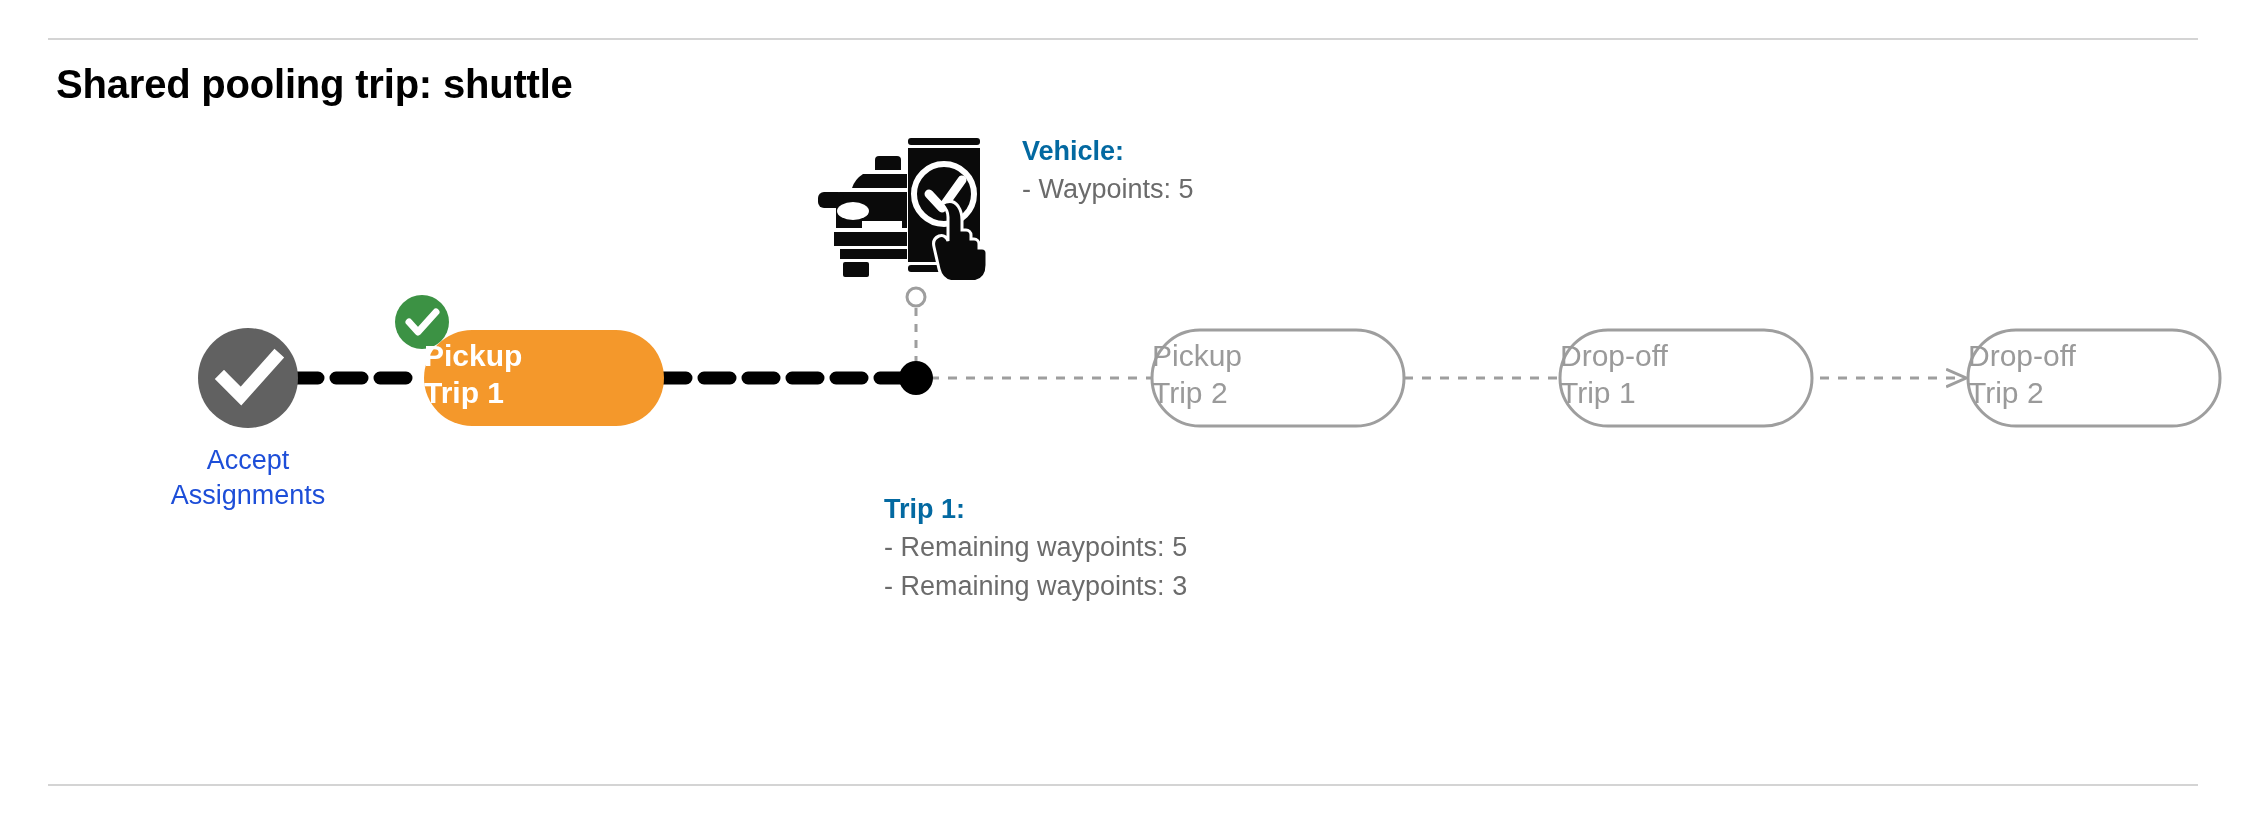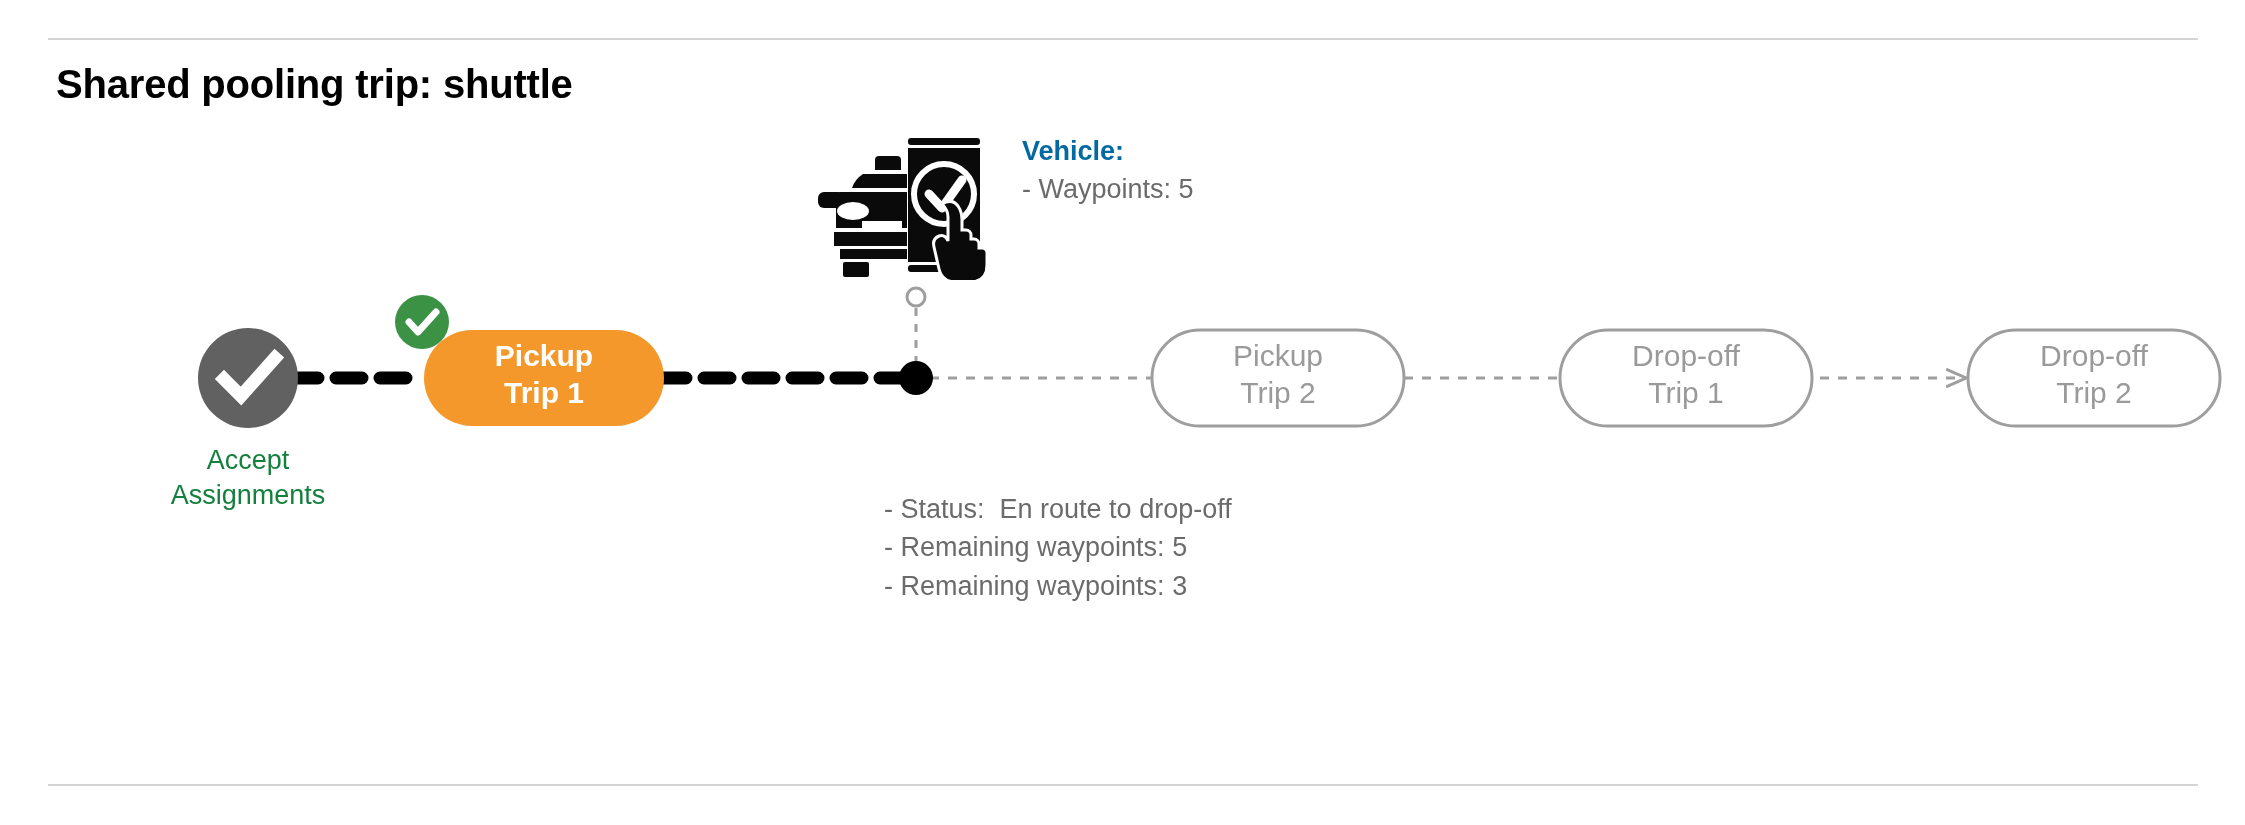--- a/index.html
+++ b/index.html
@@ -47,39 +47,38 @@
     position: absolute;
     left: 0;
     top: 0;
     width: 2245px;
     height: 825px;
   }
 
   
   .node-label {
     position: absolute;
-    text-align: center;
     line-height: 1.22;
     white-space: pre-line;
     pointer-events: none;
   }
   .node-label.active {
     color: #ffffff;
     font-size: 30px;
     font-weight: bold;
   }
   .node-label.pending {
     color: #9a9a9a;
     font-size: 30px;
     font-weight: normal;
   }
   .start-caption {
     position: absolute;
     text-align: center;
-    color: #15803d;
+    color: #1d4ed8;
     font-size: 27px;
     line-height: 1.28;
     white-space: pre-line;
   }
 
   
   .annotation {
     position: absolute;
     color: #6b6b6b;
     font-size: 27px;
@@ -210,18 +209,18 @@
                q0 -7 -6 -13 z" stroke="#ffffff" stroke-width="3"></path>
     </g>
   </svg>
 
   <div class="annotation" style="left:1022px; top:132px;">
     <div class="row hdr">Vehicle:</div>
     <div class="row">- Waypoints: 5</div>
   </div>
 
   <div class="annotation" style="left:884px; top:490px;">
-    <div class="row">- Status:  En route to drop-off</div>
+    <div class="row hdr">Trip 1:</div>
     <div class="row">- Remaining waypoints: 5</div>
     <div class="row">- Remaining waypoints: 3</div>
   </div>
 
 </div>
 
 </body></html>

